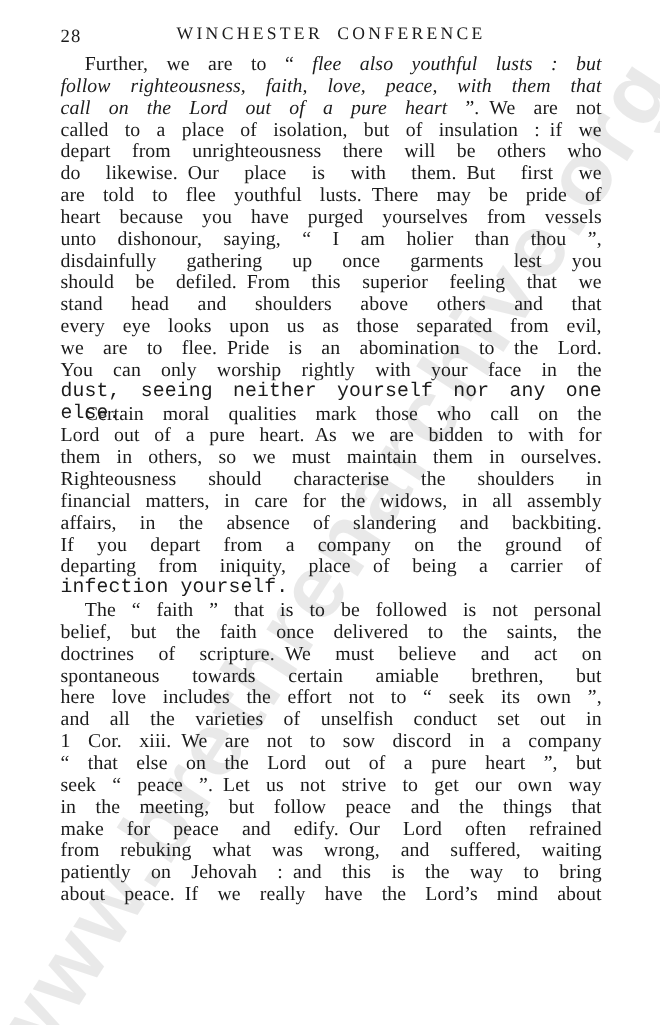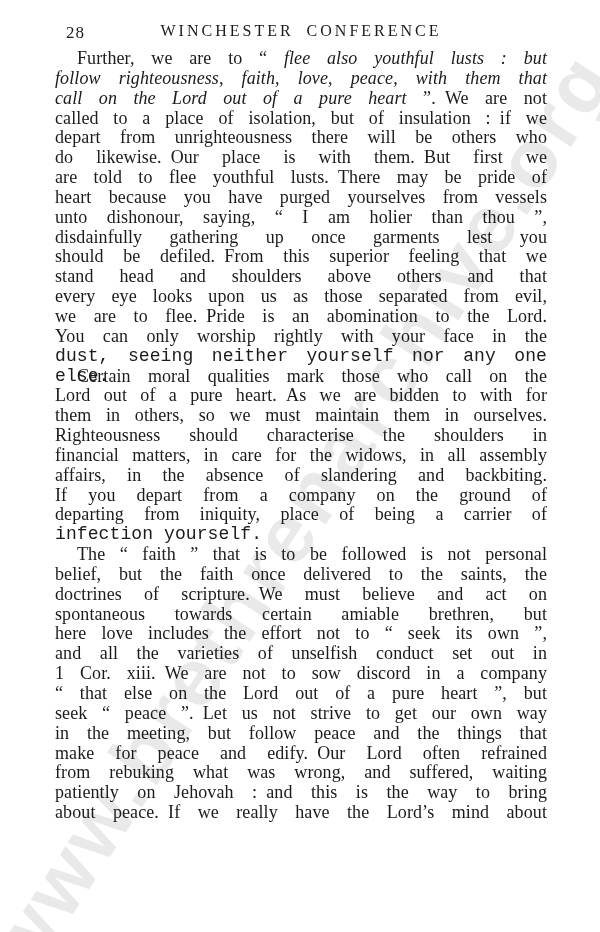--- a/index.html
+++ b/index.html
@@ -42,21 +42,20 @@
     top: 22px;
     text-align: center;
     z-index: 1;
   }
   .pnum {
     position: absolute;
     left: 0;
     top: 1px;
     font-size: 17px;
     letter-spacing: 1px;
-    margin-left: 11px;
   }
   .ptitle {
     font-size: 16px;
     letter-spacing: 3px;
     word-spacing: 6px;
   }
 
   .pagebody {
     position: absolute;
     left: 55px;

